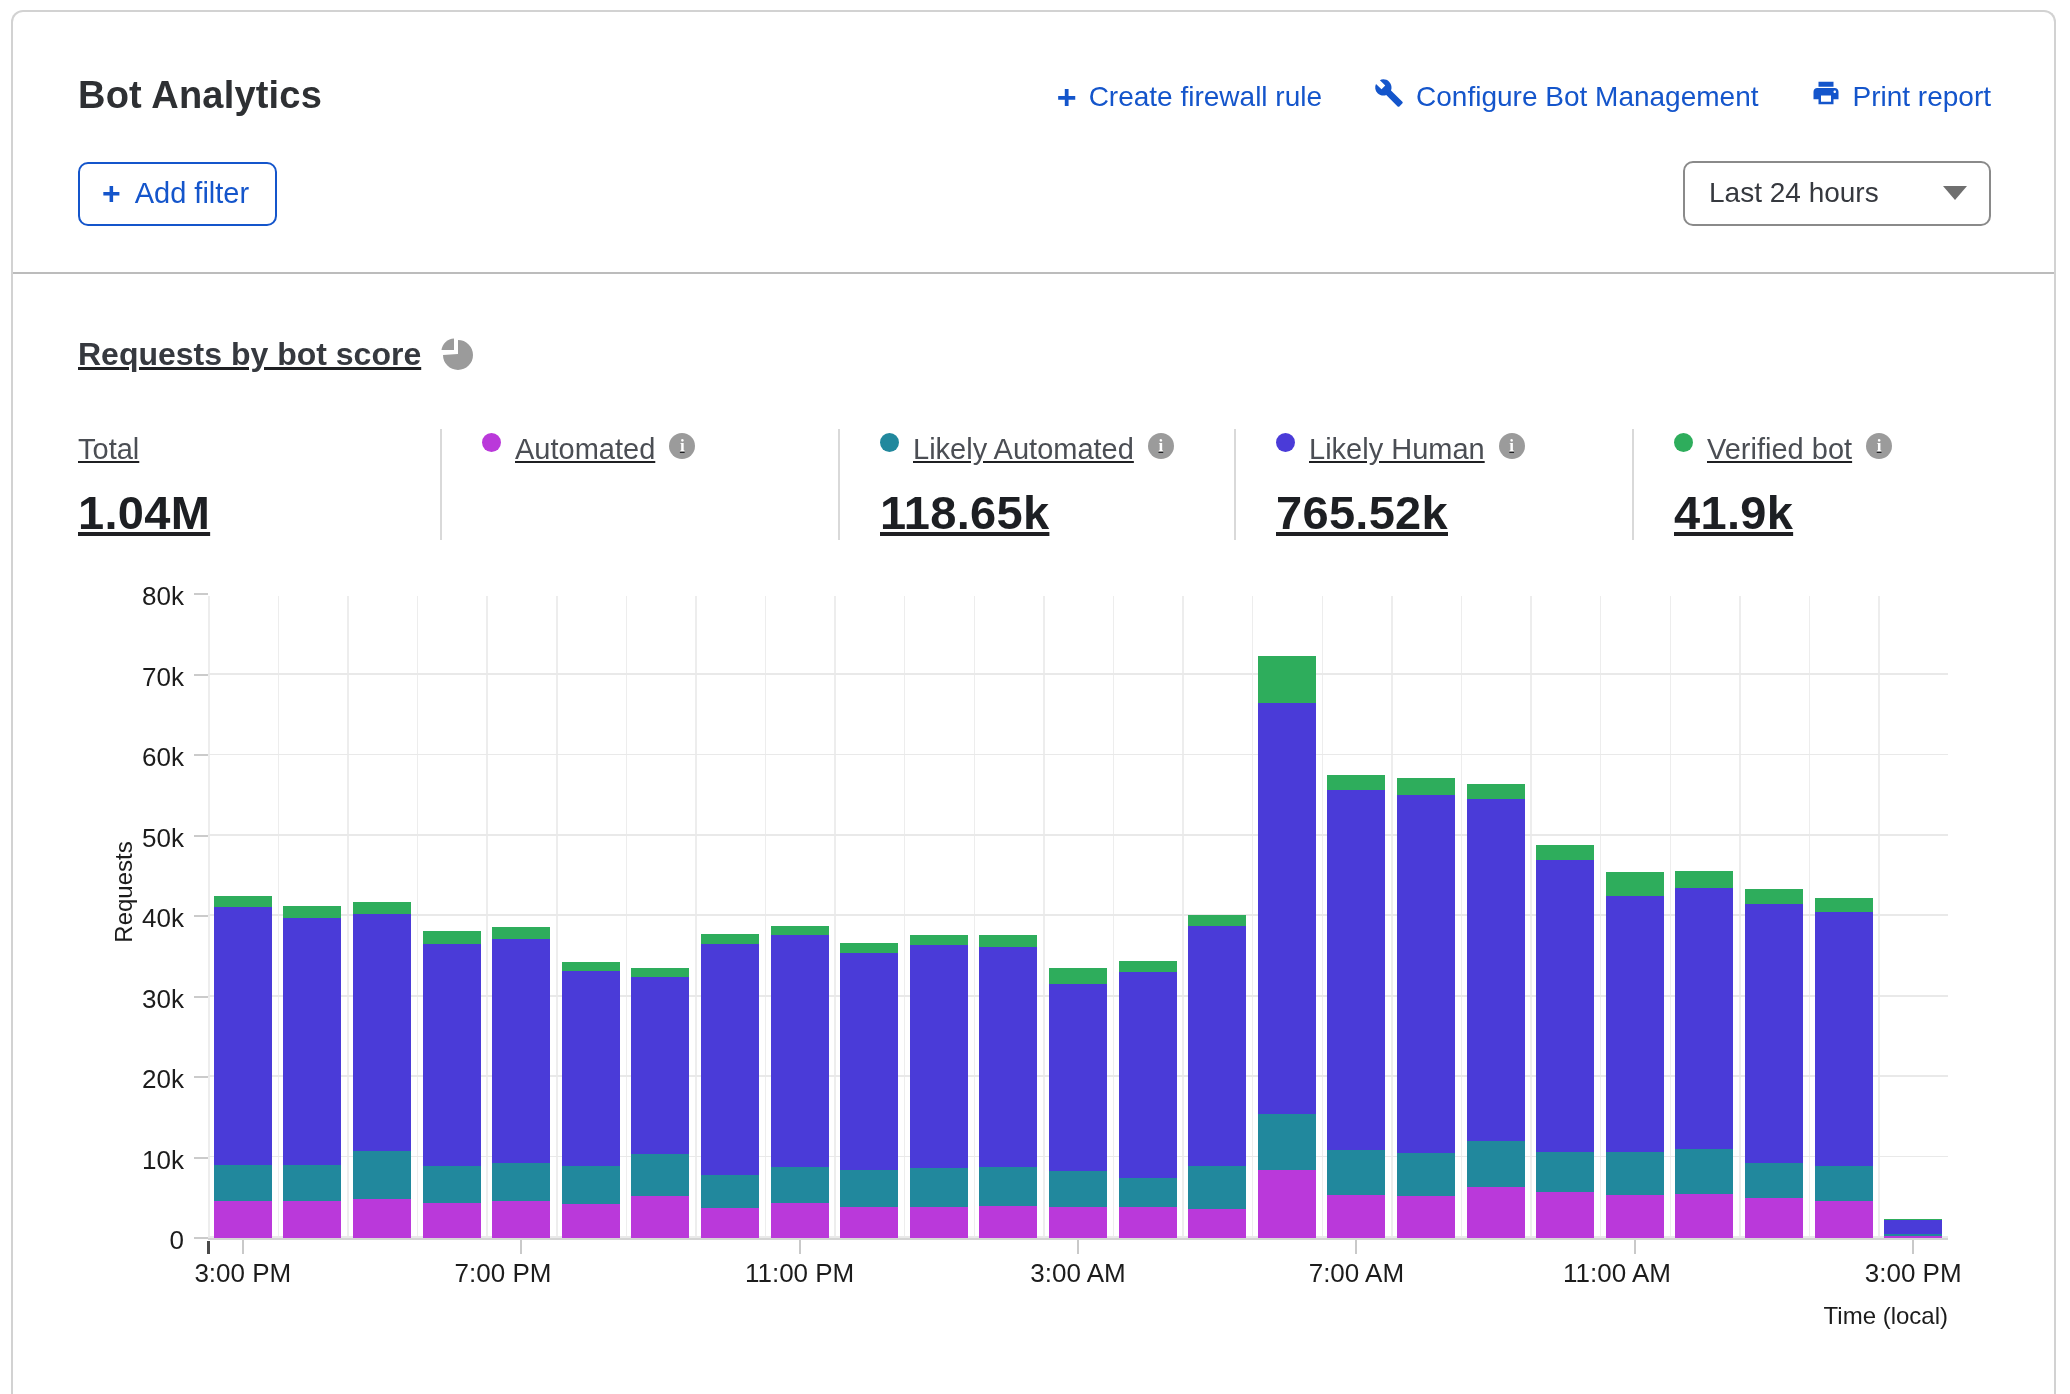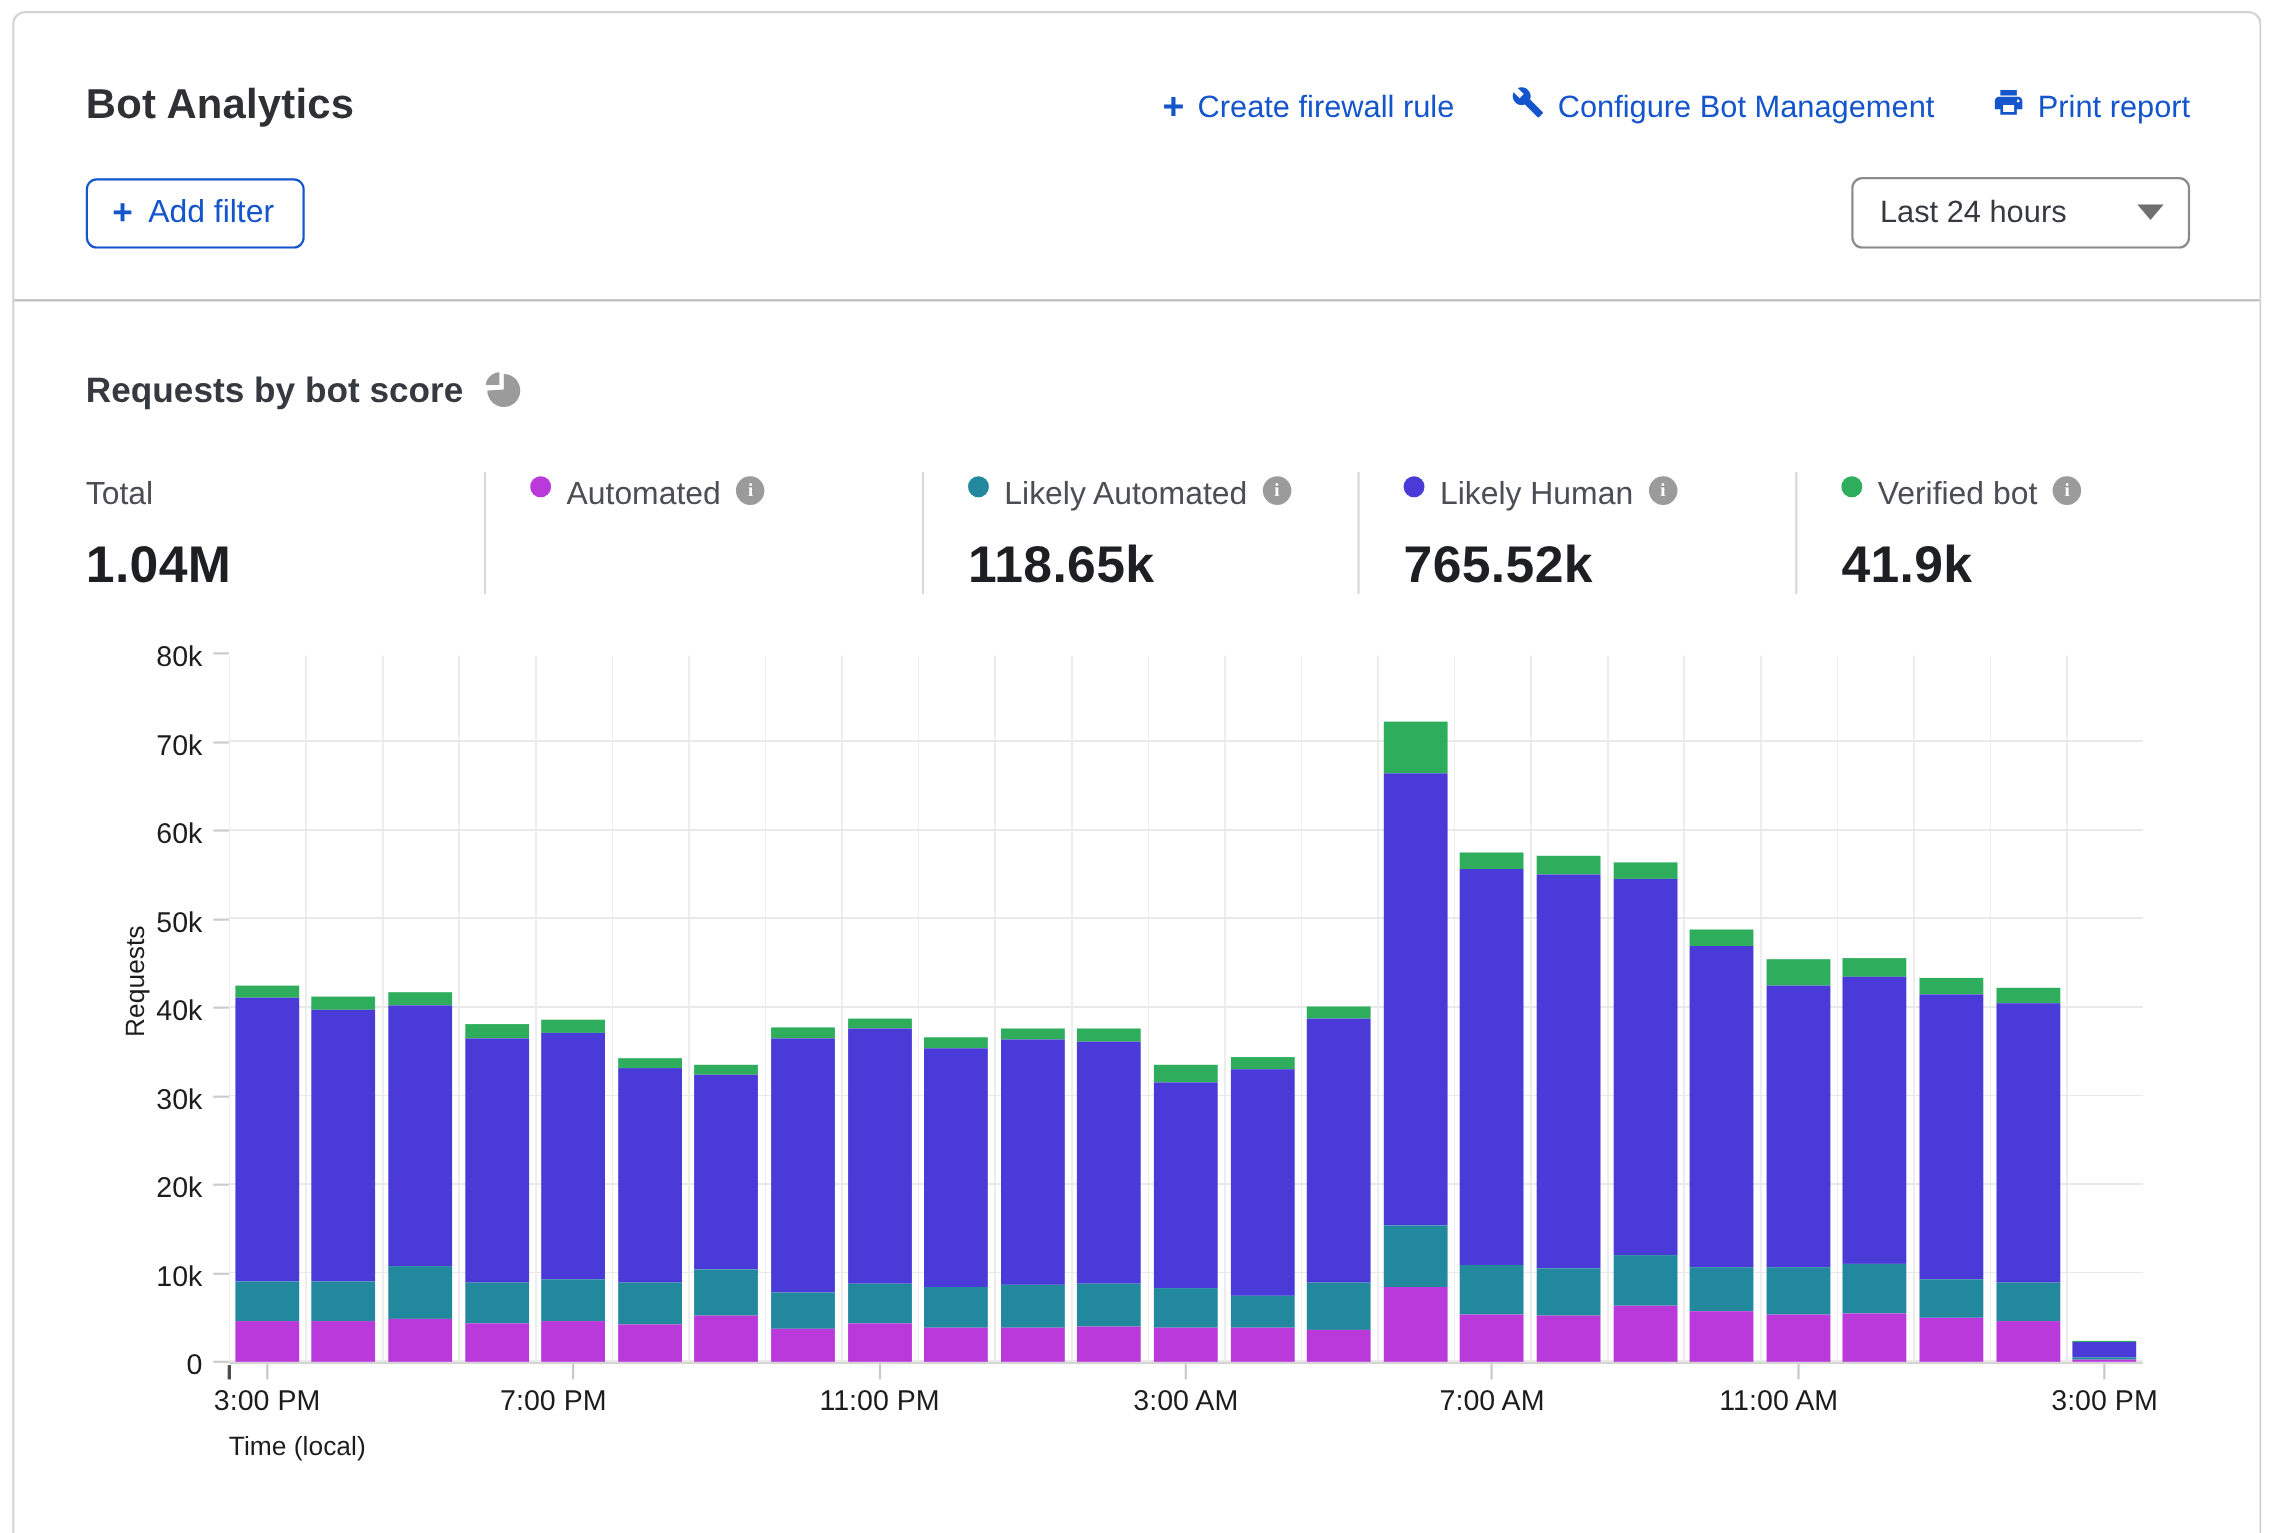--- a/index.html
+++ b/index.html
@@ -30,21 +30,21 @@
 
   .time-select { display:inline-flex; align-items:center; justify-content:space-between;
     width:308px; border:2px solid #8a8a8a; border-radius:10px; background:#fff;
     padding:14px 22px 15px 24px; font-size:28px; color:#36393f; cursor:pointer; }
   .chevron-down { width:0; height:0; border-left:12px solid transparent;
     border-right:12px solid transparent; border-top:14px solid #6f6f6f; }
 
   .divider { border:none; border-top:2px solid #bcbcbc; margin-top:46px; }
 
   
-  .section { padding:62px 58px 0 65px; }
+  .section { padding:62px 58px 0 65px;text-decoration:underline; }
   .section-title-row { display:flex; align-items:center; gap:18px; }
   .section-title { font-size:32px; font-weight:700; color:#36393f; }
   .pie-icon svg { width:36px; height:36px; display:block; }
 
   
   .stats { display:flex; margin-top:56px; }
   .stat-col { padding-top:4px; }
   .stat-col + .stat-col { border-left:2px solid #d9d9d9; padding-left:40px; }
   .stat-col:nth-child(1){ width:362px; }
   .stat-col:nth-child(2){ width:398px; }
@@ -76,21 +76,21 @@
   .ytick-mark { position:absolute; left:-14px; width:14px; height:2px; background:#cbcbcb; }
   .xtick-mark { position:absolute; bottom:-16px; width:2px; height:14px; background:#c9c9c9; }
   .origin-tick { position:absolute; left:-1px; bottom:-16px; width:3px; height:13px;
     background:#4a4a4a; }
   .xtick-label { position:absolute; top:662px; transform:translateX(-50%);
     font-size:26px; color:#1c1c1c; white-space:nowrap; }
   .y-axis-title { position:absolute; left:-14px; top:282px; transform:rotate(-90deg);
     transform-origin:center; font-size:24px; color:#1c1c1c; width:120px;
     text-align:center; }
   .x-axis-title { position:absolute; left:130px; width:1740px; top:706px;
-    text-align:left; font-size:24px; color:#1c1c1c; }
+    text-align:right; font-size:24px; color:#1c1c1c; }
 </style>
 </head>
 <body>
 
 <div class="card">
 
   <div class="card-head">
     <div class="head-row">
       <div class="page-title">Bot Analytics</div>
       <div class="actions">

